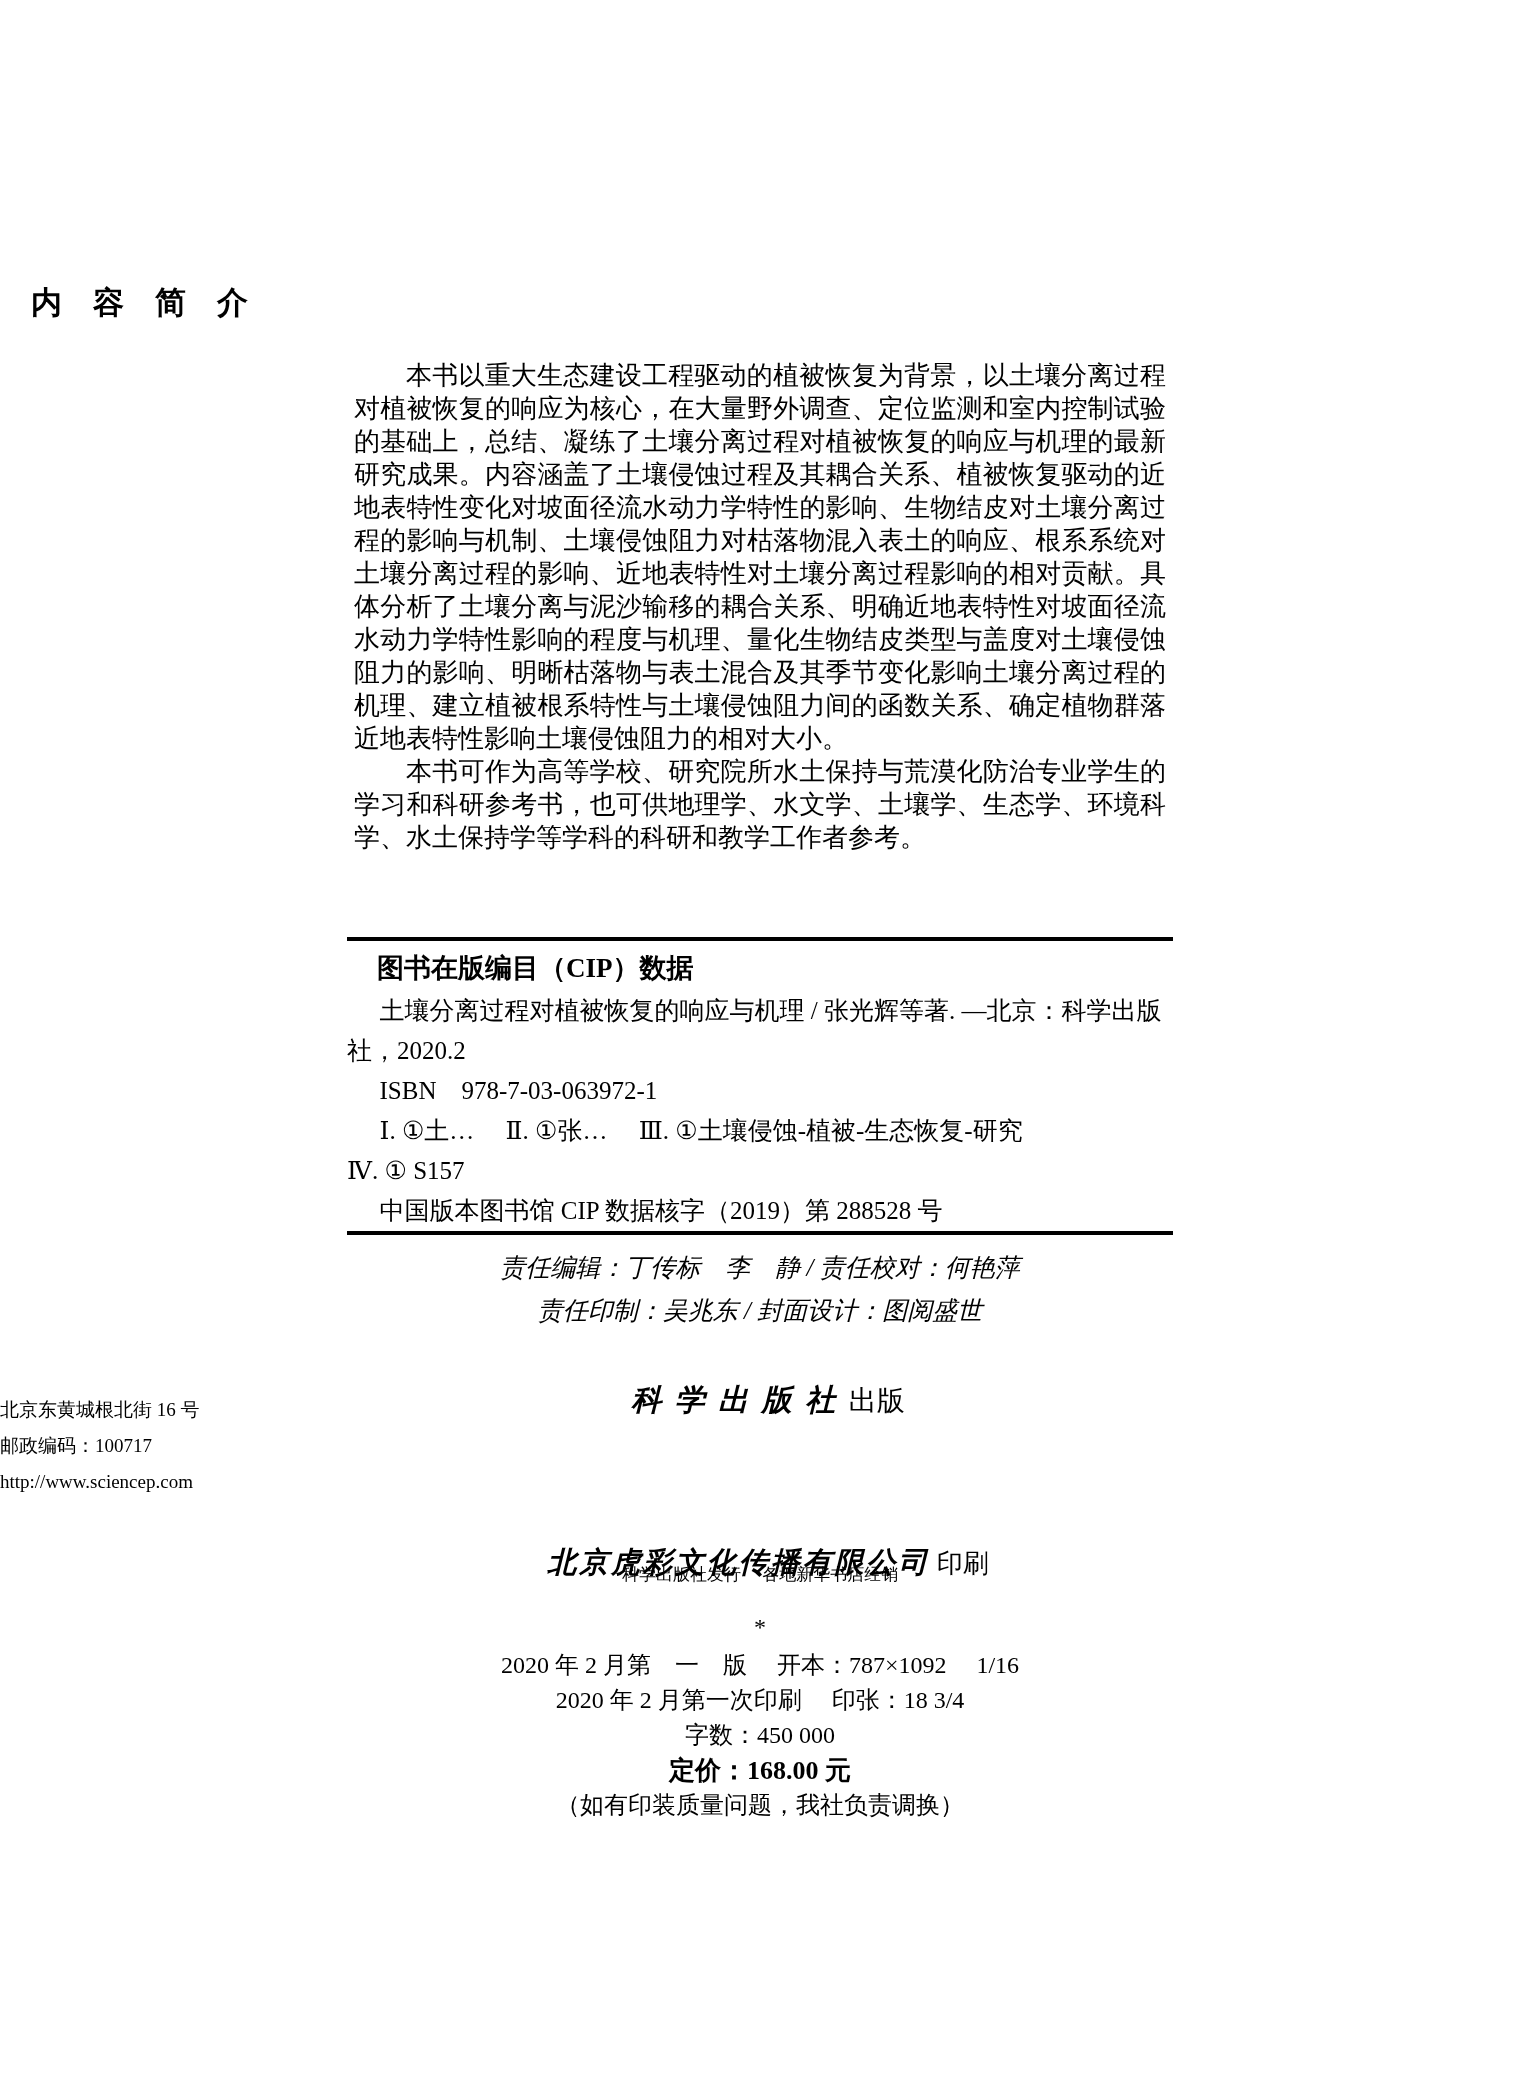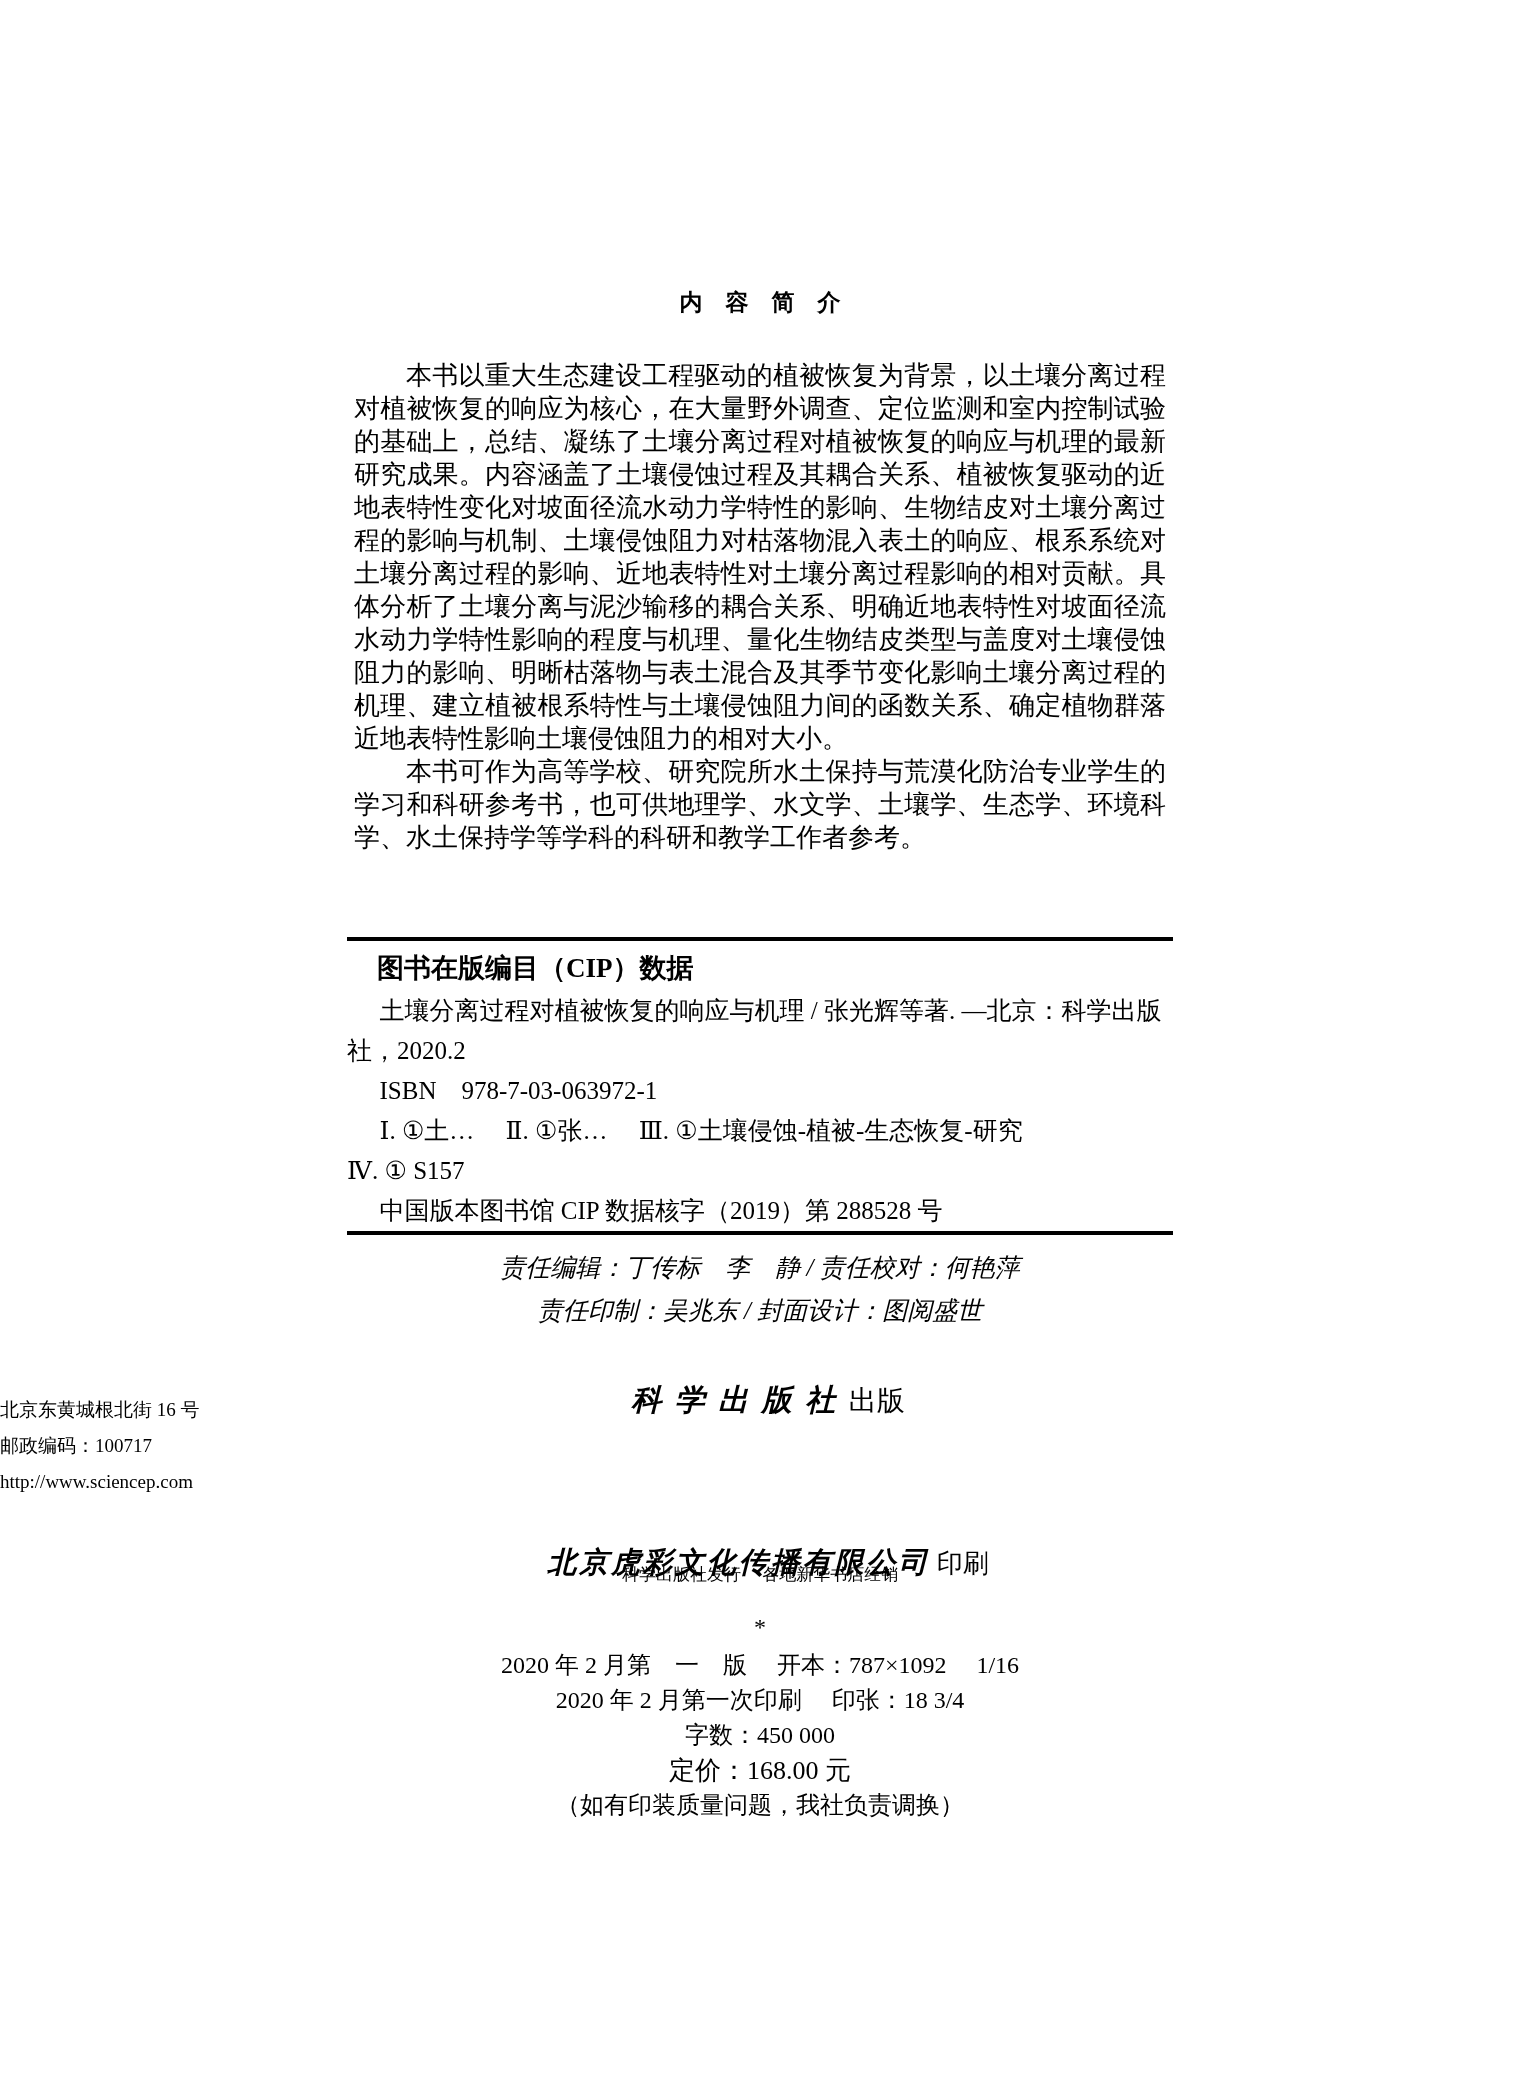--- a/index.html
+++ b/index.html
@@ -13,22 +13,21 @@
     height: 2095px;
     margin: 0 auto;
     background: #ffffff;
     color: #000000;
     font-family: "Liberation Serif", "DejaVu Serif", serif;
     overflow: hidden;
   }
   
   .intro-title {
     margin: 285px 0 0 0;
-    text-align: center;
-    font-size: 23px;
+    font-size: 31px;
     line-height: 36px;
     font-weight: bold;
     letter-spacing: 1em;
     text-indent: 1em; 
   }
   .intro-body {
     width: 812px;
     margin: 38px auto 0 auto;
   }
   .intro-para {
@@ -127,21 +126,21 @@
     margin-top: 6px;
     text-align: center;
   }
   .colophon p {
     margin: 0;
     font-size: 24px;
     line-height: 35px;
     white-space: pre-wrap;
   }
   .colophon .price-line {
-    font-weight: normal;
+    font-weight: bold;
     font-size: 26px;
   }
 </style>
 </head>
 <body>
 
 <div class="page">
 
   <h1 class="intro-title">内容简介</h1>
 

